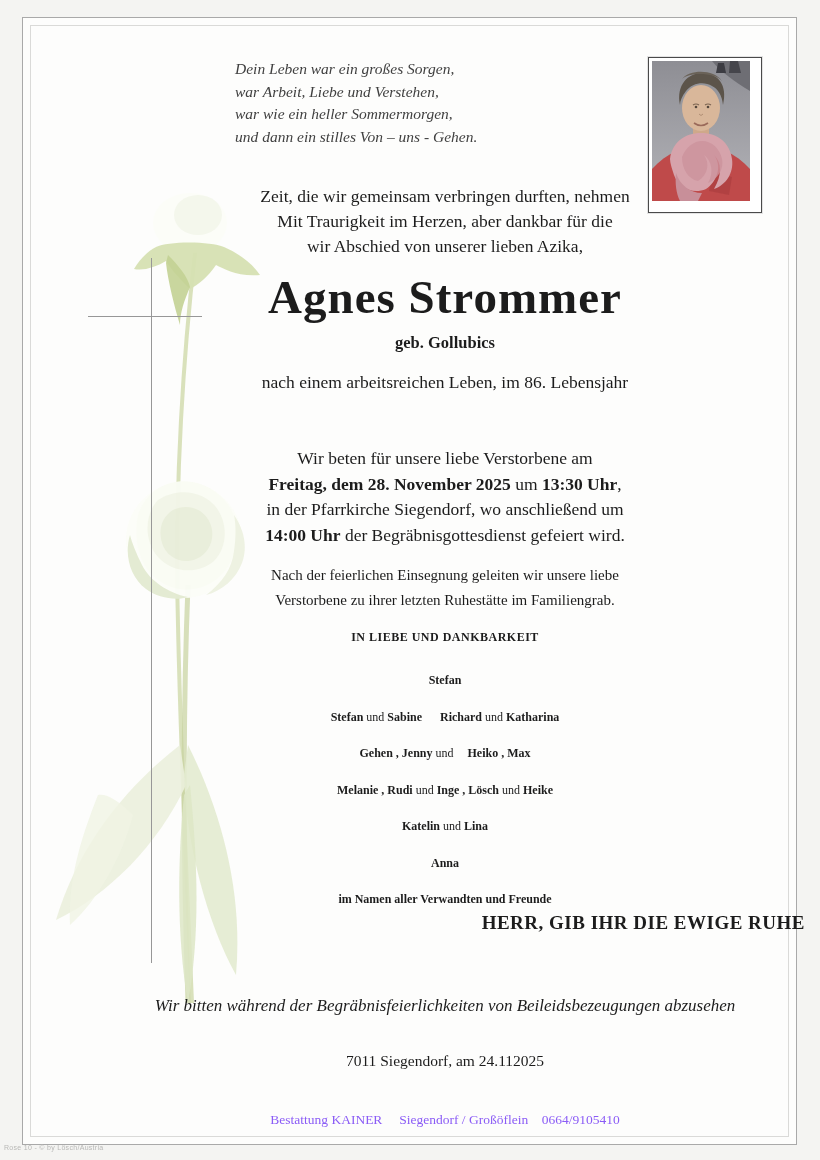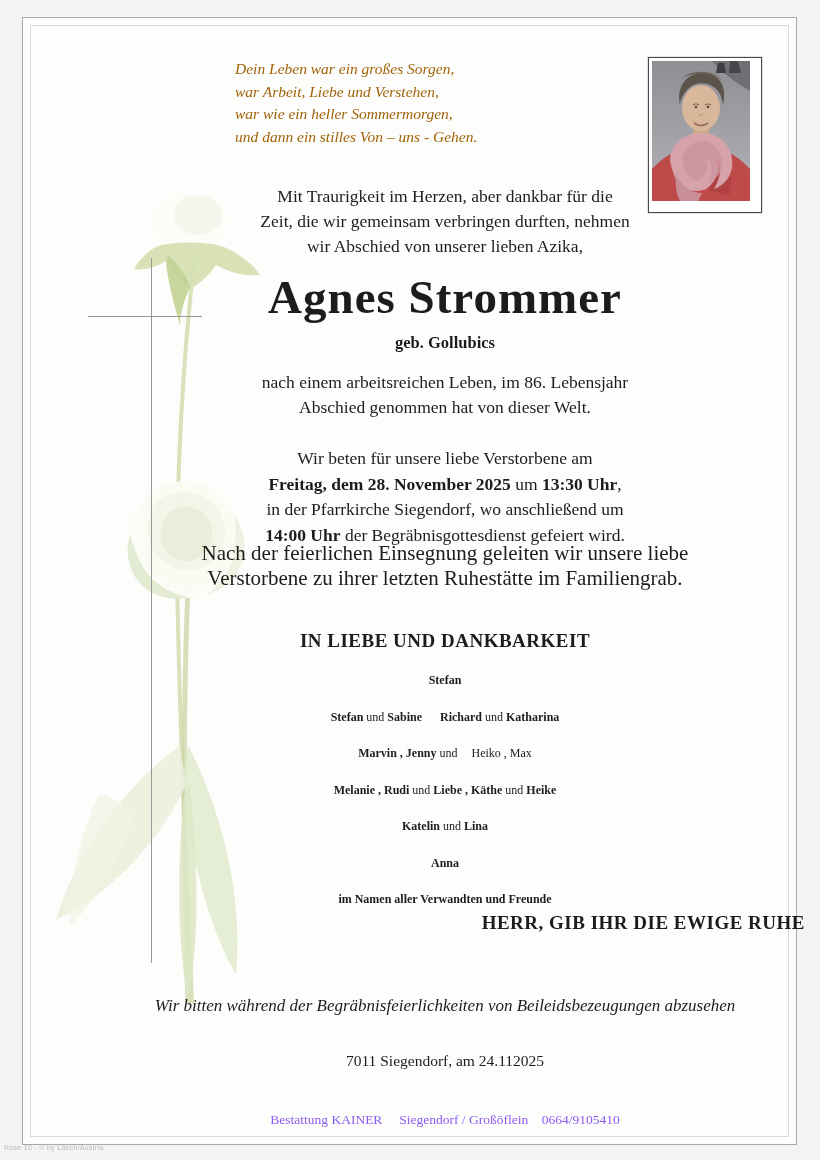--- a/index.html
+++ b/index.html
@@ -15,37 +15,37 @@
   }
   .frame-inner{
     position:absolute;left:7px;top:7px;right:7px;bottom:7px;
     border:1px solid #dadad8;
   }
   .abs{position:absolute;}
   .col{left:85px;width:720px;text-align:center;}
   .poem{
     left:235px;top:58px;width:330px;
     font-style:italic;font-size:15.5px;line-height:22.5px;text-align:left;
-    color:#a16207;
+    color:#404040;
   }
   .photo-frame{
     left:648px;top:57px;width:106px;height:148px;
     border:1px solid #4a4a4a;background:#fff;padding:3px;
     box-shadow:0 0 0 1px #e3e3e3;
   }
   .photo-frame svg{display:block;}
   .intro{top:184px;font-size:17.5px;line-height:25px;}
   .deceased-name{
     top:270px;font-size:47px;font-weight:bold;letter-spacing:1px;
   }
   .maiden{top:333px;font-size:16.5px;font-weight:bold;}
   .announcement{top:370px;font-size:17.5px;line-height:25px;}
   .service{top:446px;font-size:17.5px;line-height:25.5px;}
-  .blessing{top:541px;font-size:21px;line-height:25px;}
-  .tribute-heading{top:630px;font-size:19px;font-weight:bold;letter-spacing:.5px;}
+  .blessing{top:563px;font-size:15px;line-height:25px;}
+  .tribute-heading{top:630px;font-size:12px;font-weight:bold;letter-spacing:.5px;}
   .mourners{top:672px;font-size:12px;line-height:16px;}
   .mourner-line{margin-bottom:20.5px;}
   .prayer{top:912px;font-size:19px;font-weight:bold;letter-spacing:.5px;text-align:right;}
   .condolence{top:996px;font-style:italic;font-size:17px;}
   .place-date{top:1052px;font-size:15.5px;text-align:center;}
   .funeral-home{top:1112px;font-size:13.5px;color:#8b5cf6;}
   .watermark{
     left:4px;top:1144px;font-size:7px;color:#b8b8b6;
     font-family:"Liberation Sans","DejaVu Sans",sans-serif;letter-spacing:.3px;
   }
@@ -124,46 +124,45 @@
     <circle cx="56" cy="46" r="1.3" fill="#55473c"></circle>
     <path d="M47 53 q2 3 4 0" stroke="#b08e74" stroke-width="1" fill="none"></path>
     <path d="M42 62 q7 5 14 0" stroke="#9a6a5a" stroke-width="1.6" fill="none"></path>
 
     <path d="M28 44 C24 24 36 12 50 12 C66 12 76 24 71 44 C70 34 66 28 60 25 C52 20 40 22 34 30 C30 35 28 40 28 44 Z" fill="#5c544a"></path>
     <path d="M30 18 C38 8 62 8 70 20 C64 12 38 10 30 18 Z" fill="#6a6258"></path>
   </svg>
 </div>
 
 <div class="abs col intro">
+    <div>Zeit, die wir gemeinsam verbringen durften, nehmen</div>
     <div>Mit Traurigkeit im Herzen, aber dankbar für die</div>
-    <div>Zeit, die wir gemeinsam verbringen durften, nehmen</div>
     <div>wir Abschied von unserer lieben Azika,</div>
   </div>
 
 <div class="abs col deceased-name">Agnes Strommer</div>
 <div class="abs col maiden">geb. Gollubics</div>
 
 <div class="abs col announcement">
     <div>nach einem arbeitsreichen Leben, im 86. Lebensjahr</div>
-    <div>Abschied genommen hat von dieser Welt.</div>
   </div>
 
 <div class="abs col service"><span>Wir beten für unsere liebe Verstorbene am</span><br><span style="font-weight: bold;">Freitag, dem 28. November 2025</span><span> um </span><span style="font-weight: bold;">13:30 Uhr</span><span>,</span><br><span>in der Pfarrkirche Siegendorf, wo anschließend um</span><br><span style="font-weight: bold;">14:00 Uhr</span><span> der Begräbnisgottesdienst gefeiert wird.</span></div>
 
 <div class="abs col blessing">
     <div>Nach der feierlichen Einsegnung geleiten wir unsere liebe</div>
     <div>Verstorbene zu ihrer letzten Ruhestätte im Familiengrab.</div>
   </div>
 
 <div class="abs col tribute-heading">IN LIEBE UND DANKBARKEIT</div>
 <div class="abs col mourners">
   <div class="mourner-line"><span style="font-weight: bold;">Stefan</span></div>
   <div class="mourner-line"><span style="font-weight: bold;">Stefan</span><span> und </span><span style="font-weight: bold;">Sabine</span><span>&nbsp;&nbsp;&nbsp;&nbsp;&nbsp;&nbsp;</span><span style="font-weight: bold;">Richard</span><span> und </span><span style="font-weight: bold;">Katharina</span></div>
-  <div class="mourner-line"><span style="font-weight: bold;">Marvin , Jenny</span><span> und </span><span style="font-weight: normal; margin-left: 11px;">Heiko , Max</span></div>
-  <div class="mourner-line"><span style="font-weight: bold;">Melanie , Rudi</span><span> und </span><span style="font-weight: bold;">Liebe , Käthe</span><span> und </span><span style="font-weight: bold;">Heike</span></div>
+  <div class="mourner-line"><span style="font-weight: bold;">Gehen , Jenny</span><span> und </span><span style="font-weight: bold; margin-left: 11px;">Heiko , Max</span></div>
+  <div class="mourner-line"><span style="font-weight: bold;">Melanie , Rudi</span><span> und </span><span style="font-weight: bold;">Inge , Lösch</span><span> und </span><span style="font-weight: bold;">Heike</span></div>
   <div class="mourner-line"><span style="font-weight: bold;">Katelin</span><span> und </span><span style="font-weight: bold;">Lina</span></div>
   <div class="mourner-line"><span style="font-weight: bold;">Anna</span></div>
   <div class="mourner-line"><span style="font-weight: bold;">im Namen aller Verwandten und Freunde</span></div>
 </div>
 <div class="abs col prayer">HERR, GIB IHR DIE EWIGE RUHE</div>
 
 <div class="abs col condolence">Wir bitten während der Begräbnisfeierlichkeiten von Beileidsbezeugungen abzusehen</div>
 <div class="abs col place-date">7011 Siegendorf, am 24.112025</div>
 <div class="abs col funeral-home">Bestattung KAINER&nbsp;&nbsp;&nbsp;&nbsp;&nbsp;Siegendorf / Großöflein&nbsp;&nbsp;&nbsp;&nbsp;0664/9105410</div>
 

